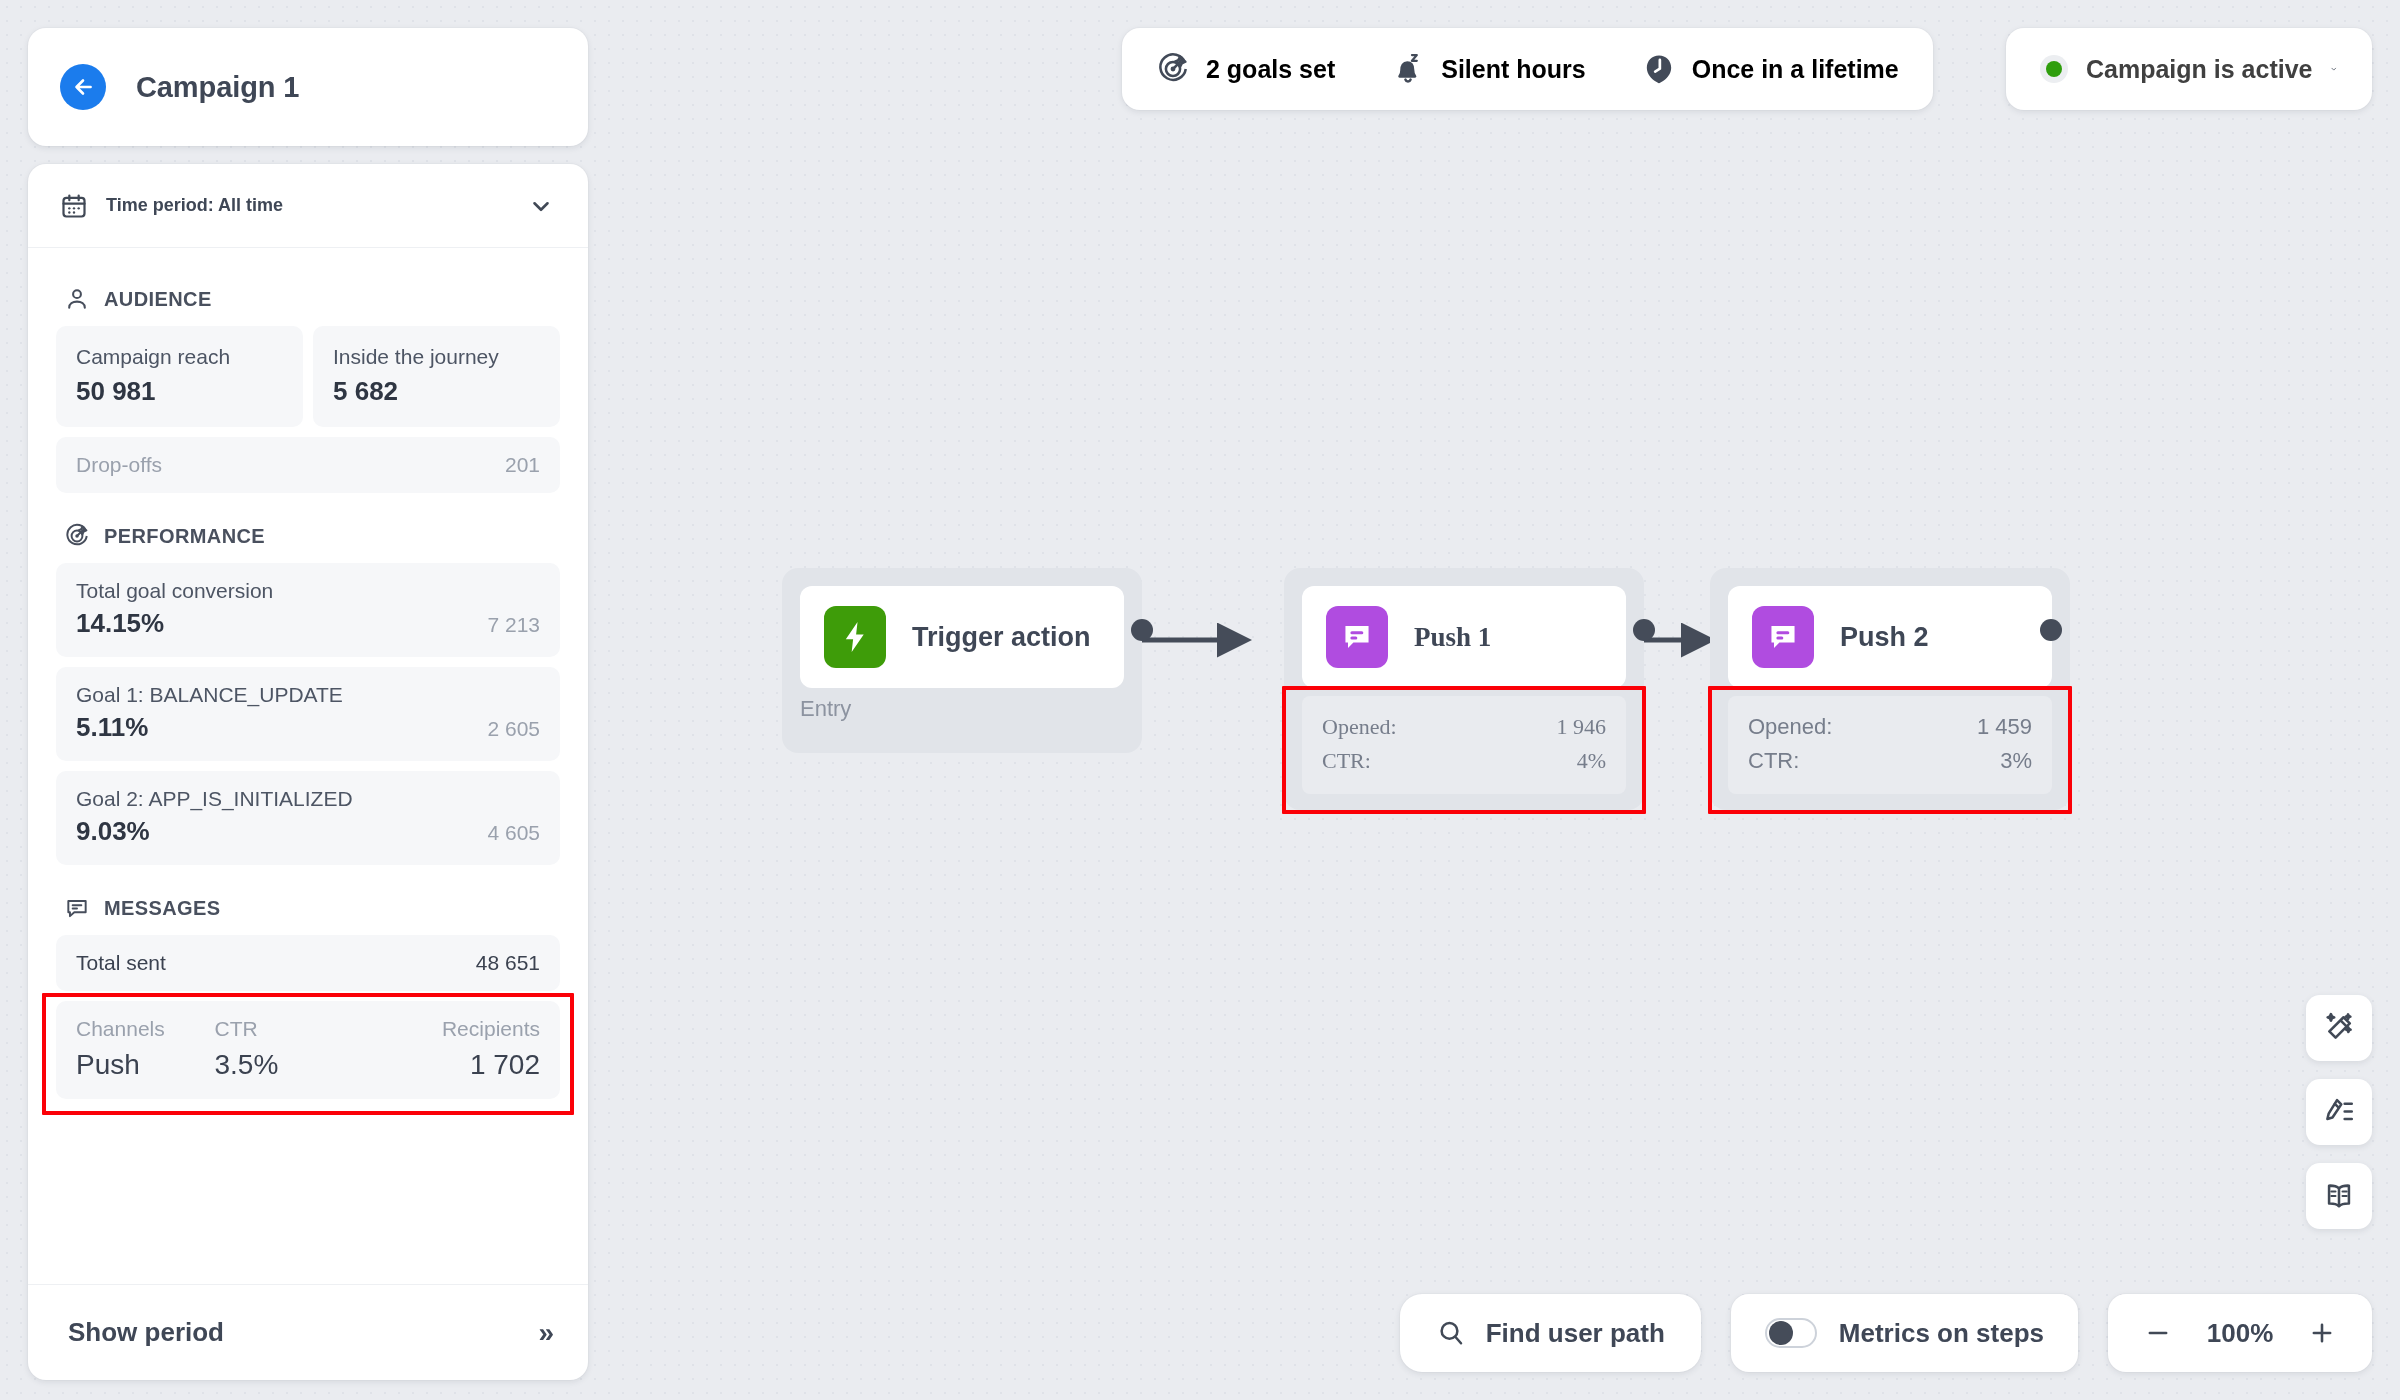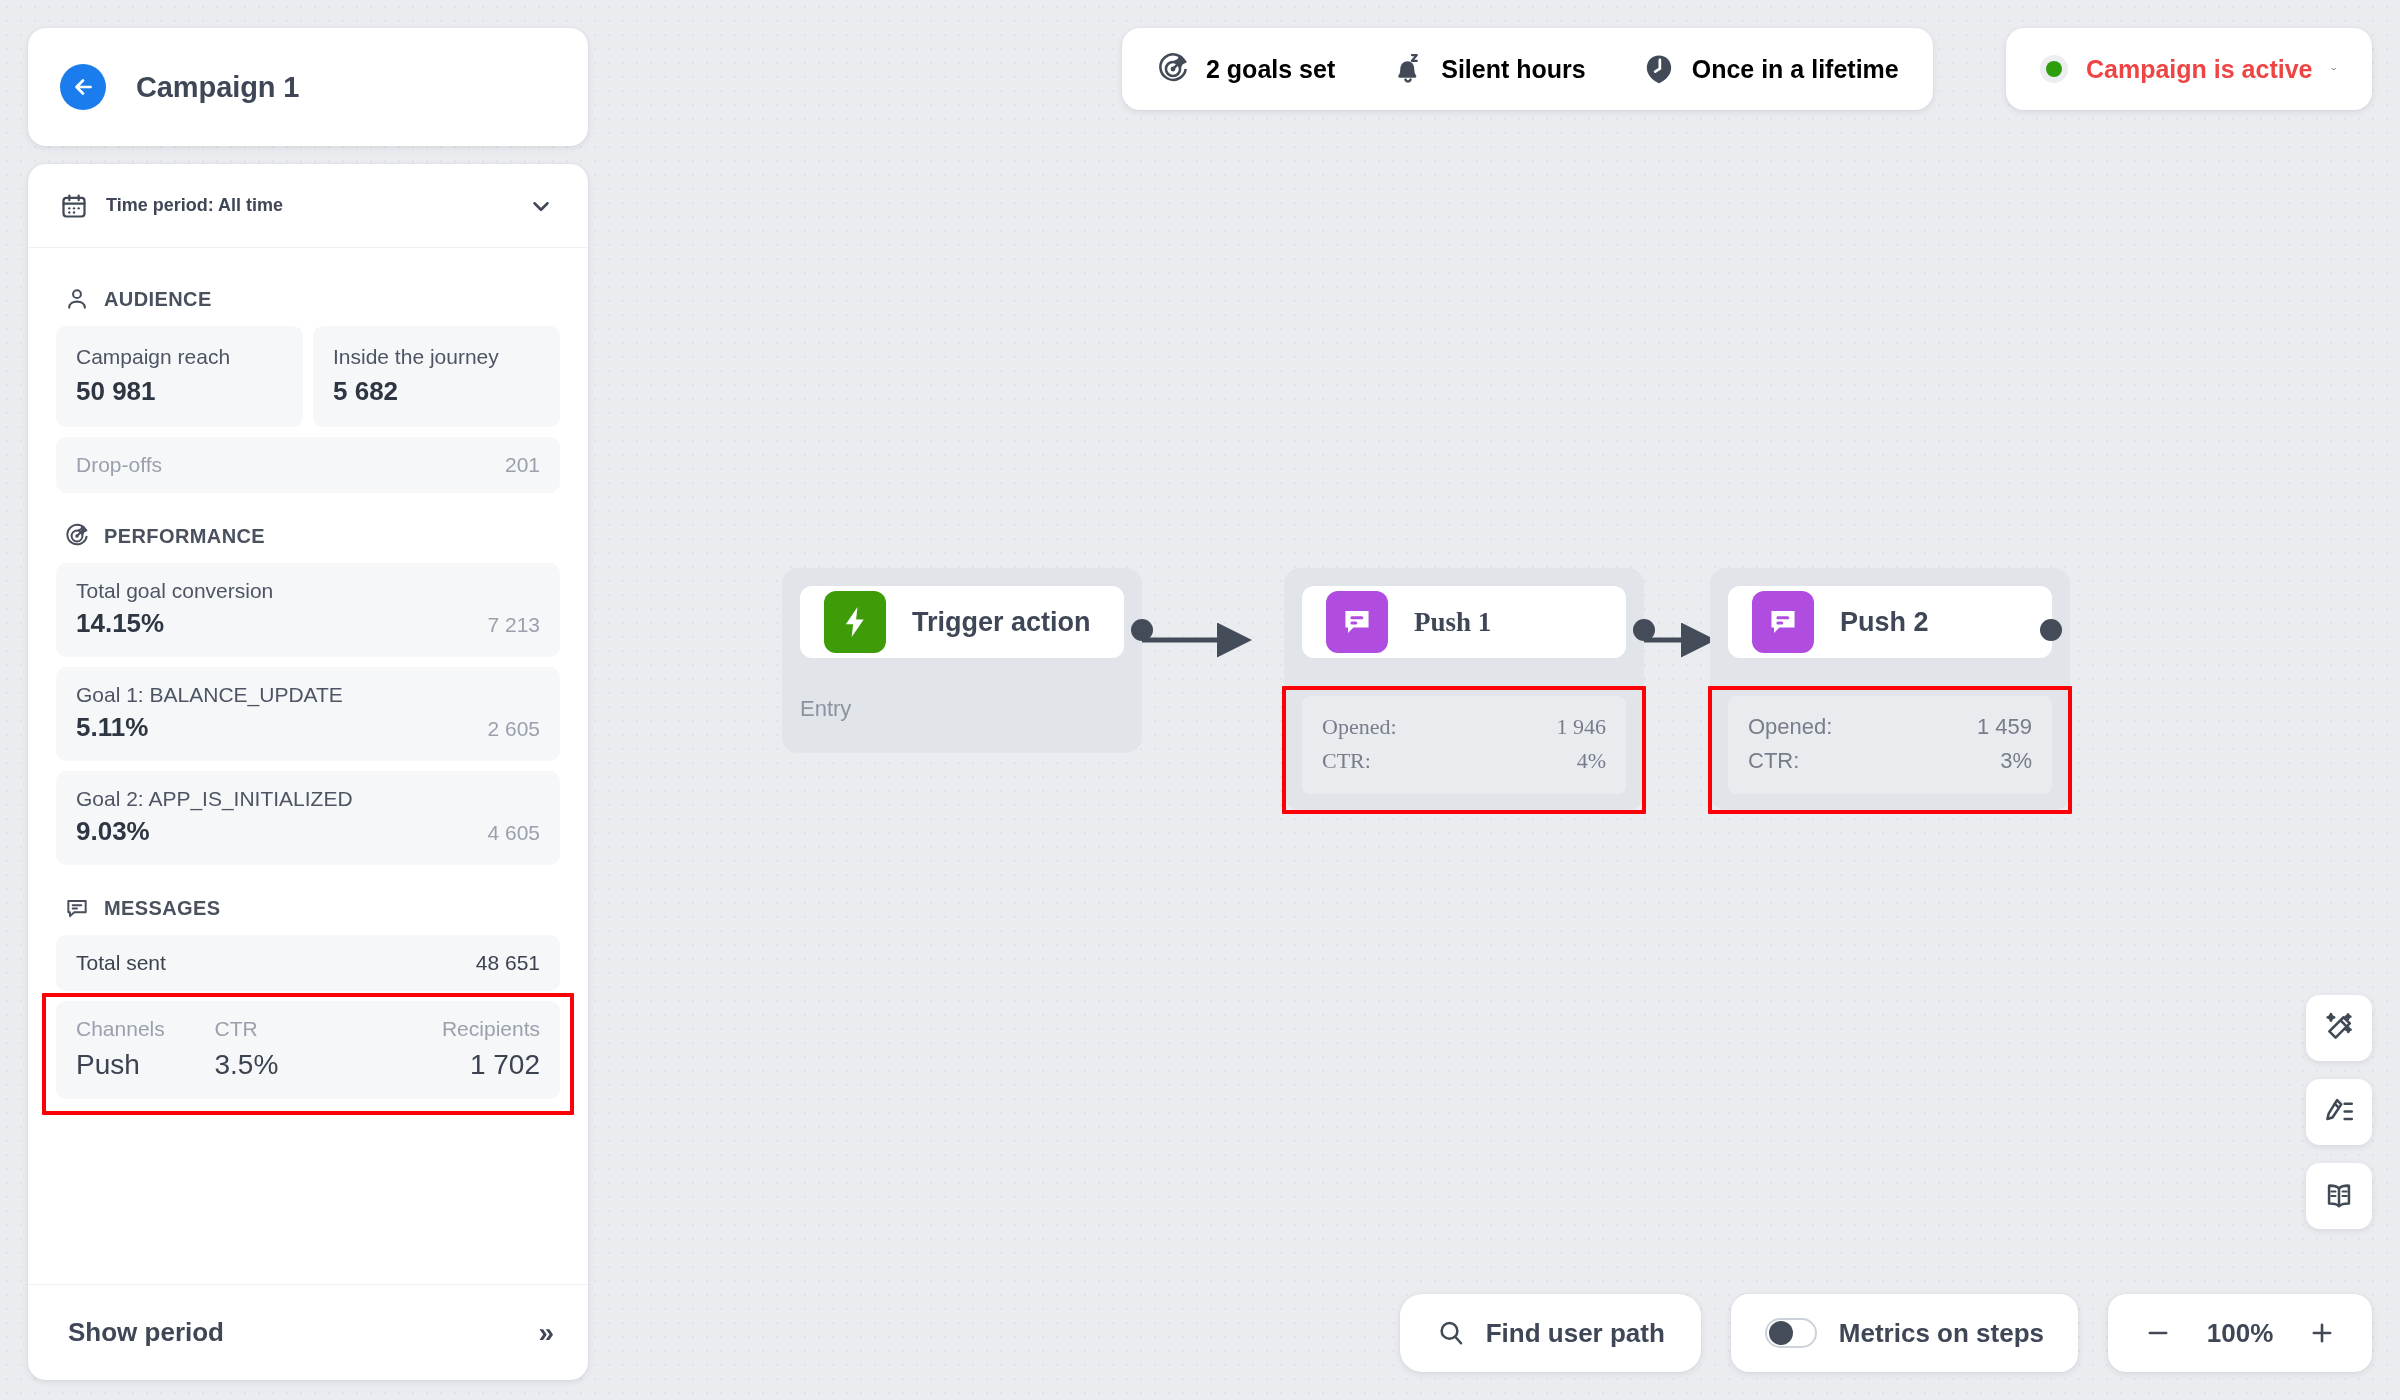--- a/index.html
+++ b/index.html
@@ -158,34 +158,34 @@
     padding: 0 34px;
     gap: 18px; cursor: pointer;
   }
   .status-dot-wrap {
     width: 28px; height: 28px; border-radius: 50%;
     background: #eceef1;
     display: flex; align-items: center; justify-content: center;
     flex: 0 0 auto;
   }
   .status-dot { width: 16px; height: 16px; border-radius: 50%; background: #2f9e0d; }
-  #status-label { font-size: 25px; font-weight: 700; color: #ef4444; white-space: nowrap; }
+  #status-label { font-size: 25px; font-weight: 700; color: #404040; white-space: nowrap; }
 
   
   #flow { position: absolute; left: 0; top: 0; width: 2400px; height: 1400px; pointer-events: none; }
 
   .node-group {
     position: absolute;
     background: #e1e4e9;
     border-radius: 16px;
     pointer-events: auto;
   }
   .node-card {
     position: absolute; left: 18px; top: 18px;
-    width: 324px; height: 72px;
+    width: 324px; height: 102px;
     background: #fff;
     border-radius: 12px;
     display: flex; align-items: center;
     padding-left: 24px;
     cursor: pointer;
   }
   .node-icon {
     width: 62px; height: 62px; border-radius: 12px;
     display: flex; align-items: center; justify-content: center;
     flex: 0 0 auto;

